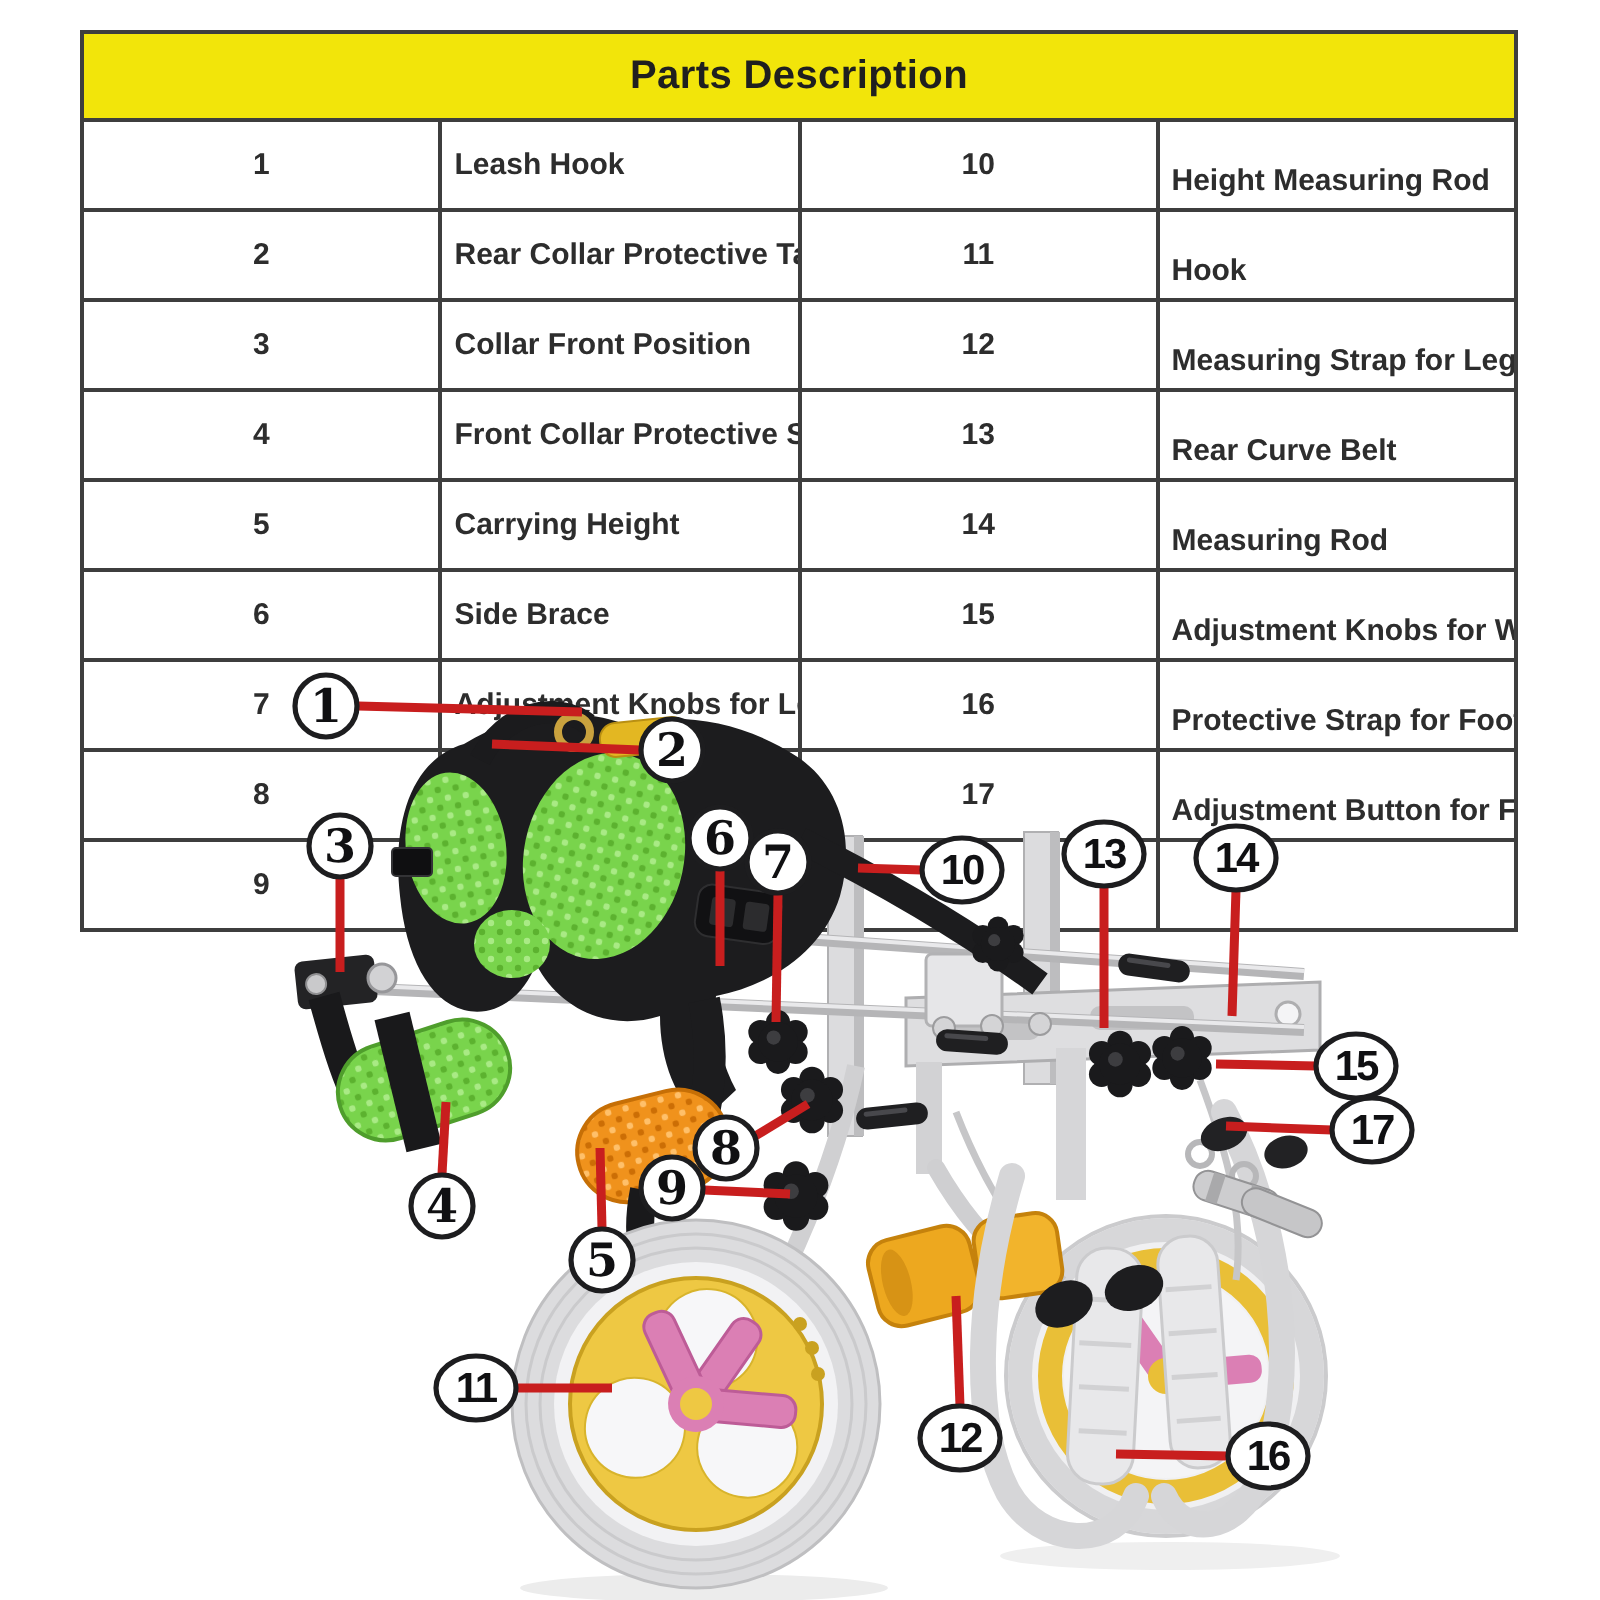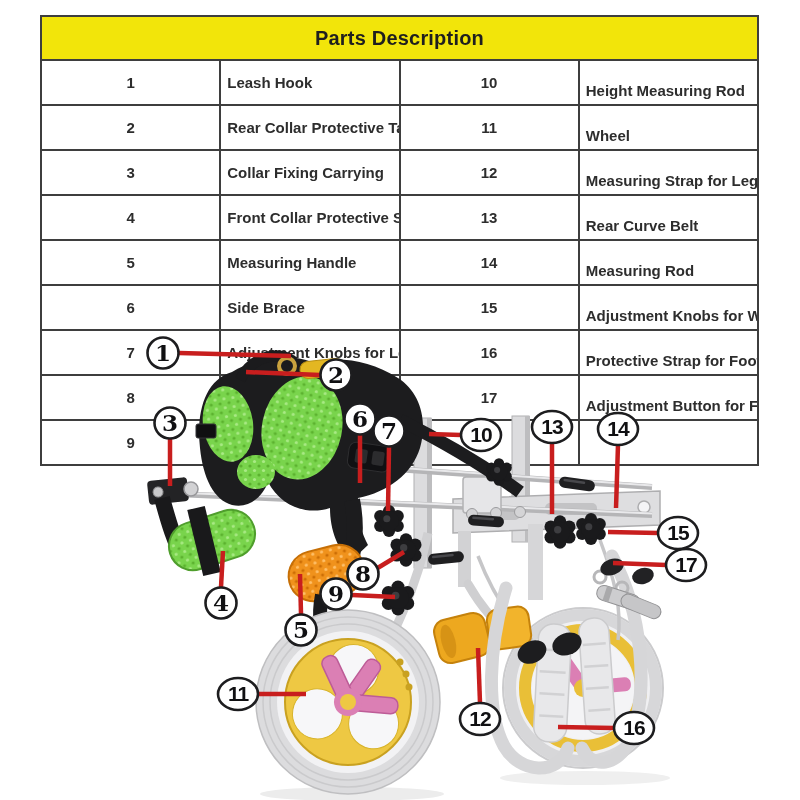--- a/index.html
+++ b/index.html
@@ -44,37 +44,37 @@
     <tr>
       <td class="td-num">1</td>
       <td class="td-desc">Leash Hook</td>
       <td class="td-num2">10</td>
       <td class="td-desc2">Height Measuring Rod</td>
     </tr>
     <tr>
       <td class="td-num">2</td>
       <td class="td-desc">Rear Collar Protective Tape</td>
       <td class="td-num2">11</td>
-      <td class="td-desc2">Wheel</td>
+      <td class="td-desc2">Hook</td>
     </tr>
     <tr>
       <td class="td-num">3</td>
-      <td class="td-desc">Collar Fixing Carrying</td>
+      <td class="td-desc">Collar Front Position</td>
       <td class="td-num2">12</td>
       <td class="td-desc2">Measuring Strap for Leg</td>
     </tr>
     <tr>
       <td class="td-num">4</td>
       <td class="td-desc">Front Collar Protective Strap</td>
       <td class="td-num2">13</td>
       <td class="td-desc2">Rear Curve Belt</td>
     </tr>
     <tr>
       <td class="td-num">5</td>
-      <td class="td-desc">Measuring Handle</td>
+      <td class="td-desc">Carrying Height</td>
       <td class="td-num2">14</td>
       <td class="td-desc2">Measuring Rod</td>
     </tr>
     <tr>
       <td class="td-num">6</td>
       <td class="td-desc">Side Brace</td>
       <td class="td-num2">15</td>
       <td class="td-desc2">Adjustment Knobs for Width</td>
     </tr>
     <tr>

